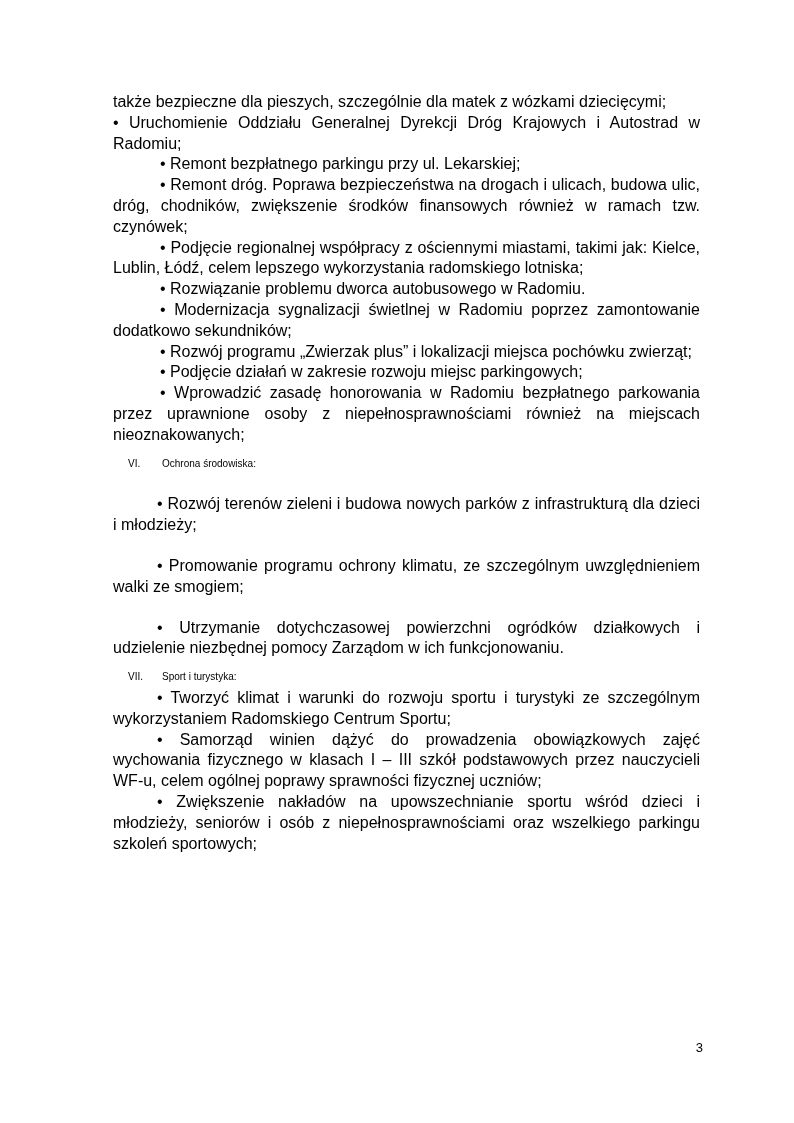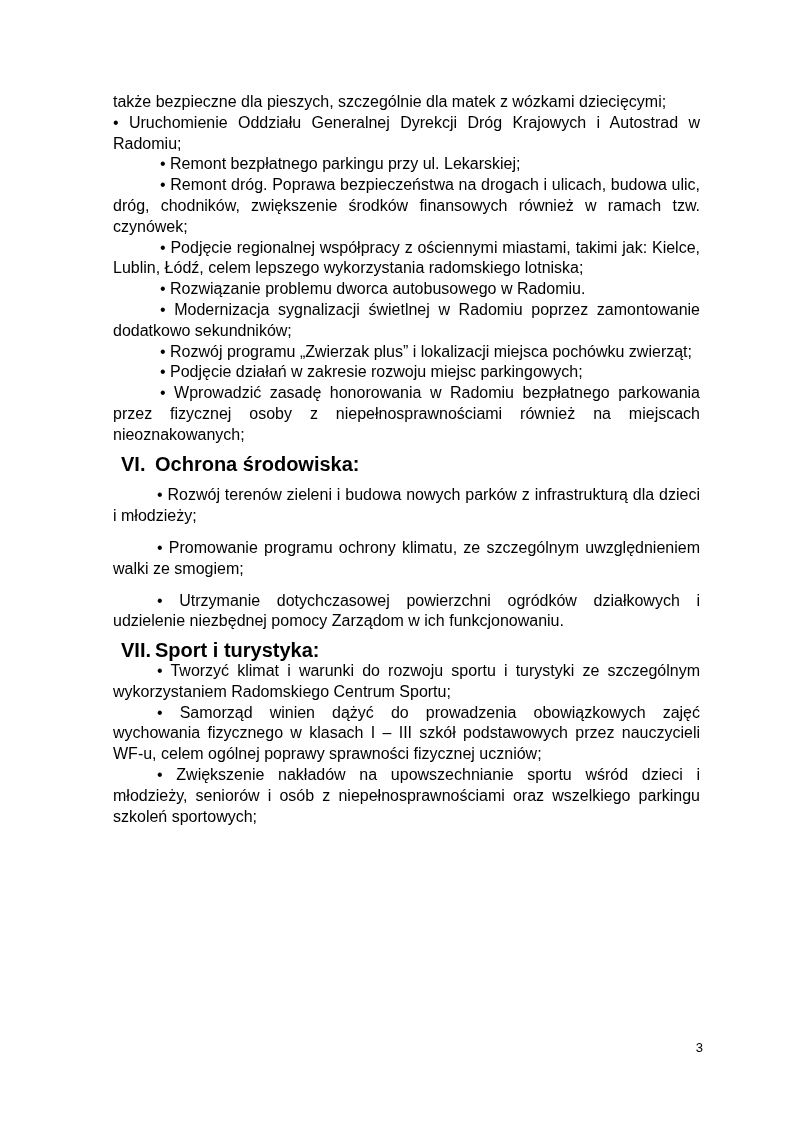--- a/index.html
+++ b/index.html
@@ -21,27 +21,27 @@
     margin:0;
     font-size:16px;
     line-height:20.8px;
     text-align:justify;
   }
   
   .ml47 { margin-left:47px; }          
   .ti47 { text-indent:47px; }          
   
   .sec-heading {
-    font-size:20px; line-height:20.8px;
-    font-weight:bold;
-    margin:8px 0 0 8px;
+    font-size:10px; line-height:20.8px;
+    font-weight:normal;
+    margin:8px 0 0 15px;
   }
   .sec-heading .hnum { display:inline-block; width:34px; }
   
-  .sec-vi  p.item { text-indent:44px; margin-top:11px; }
+  .sec-vi  p.item { text-indent:44px; margin-top:20px; }
   .sec-vii p.item { text-indent:44px; margin-top:0; }
   .prespace { white-space:pre-wrap; }
   .footer {
     position:absolute;
     top:1040px; right:99px;
     font-size:13px; line-height:15px;
     color:#000000;
   }
 </style>
 </head>
@@ -53,21 +53,21 @@
     <section>
       <p class="ml47">także bezpieczne dla pieszych, szczególnie dla matek z wózkami dziecięcymi;</p>
       <p class="ml47">• Uruchomienie Oddziału Generalnej Dyrekcji Dróg Krajowych i Autostrad w Radomiu;</p>
       <p class="ti47">• Remont bezpłatnego parkingu przy ul. Lekarskiej;</p>
       <p class="ti47">• Remont dróg. Poprawa bezpieczeństwa na drogach i ulicach, budowa ulic, dróg, chodników, zwiększenie środków finansowych również w ramach tzw. czynówek;</p>
       <p class="ti47">• Podjęcie regionalnej współpracy z ościennymi miastami, takimi jak: Kielce, Lublin, Łódź, celem lepszego wykorzystania radomskiego lotniska;</p>
       <p class="ti47">• Rozwiązanie problemu dworca autobusowego w Radomiu.</p>
       <p class="ti47">• Modernizacja sygnalizacji świetlnej w Radomiu poprzez zamontowanie dodatkowo sekundników;</p>
       <p class="ti47">• Rozwój programu „Zwierzak plus” i lokalizacji miejsca pochówku zwierząt;</p>
       <p class="ti47">• Podjęcie działań w zakresie rozwoju miejsc parkingowych;</p>
-      <p class="ti47">• Wprowadzić zasadę honorowania w Radomiu bezpłatnego parkowania przez fizycznej osoby z niepełnosprawnościami również na miejscach nieoznakowanych;</p>
+      <p class="ti47">• Wprowadzić zasadę honorowania w Radomiu bezpłatnego parkowania przez uprawnione osoby z niepełnosprawnościami również na miejscach nieoznakowanych;</p>
     </section>
 
     <section class="sec-vi">
       <div class="sec-heading">
         <span class="hnum">VI.</span><span>Ochrona środowiska:</span>
       </div>
       <p class="item">• Rozwój terenów zieleni i budowa nowych parków z infrastrukturą dla dzieci i młodzieży;</p>
       <p class="item">• Promowanie programu ochrony klimatu, ze szczególnym uwzględnieniem walki ze smogiem;</p>
       <p class="item">• Utrzymanie dotychczasowej powierzchni ogródków działkowych i udzielenie niezbędnej pomocy Zarządom w ich funkcjonowaniu.</p>
     </section>

